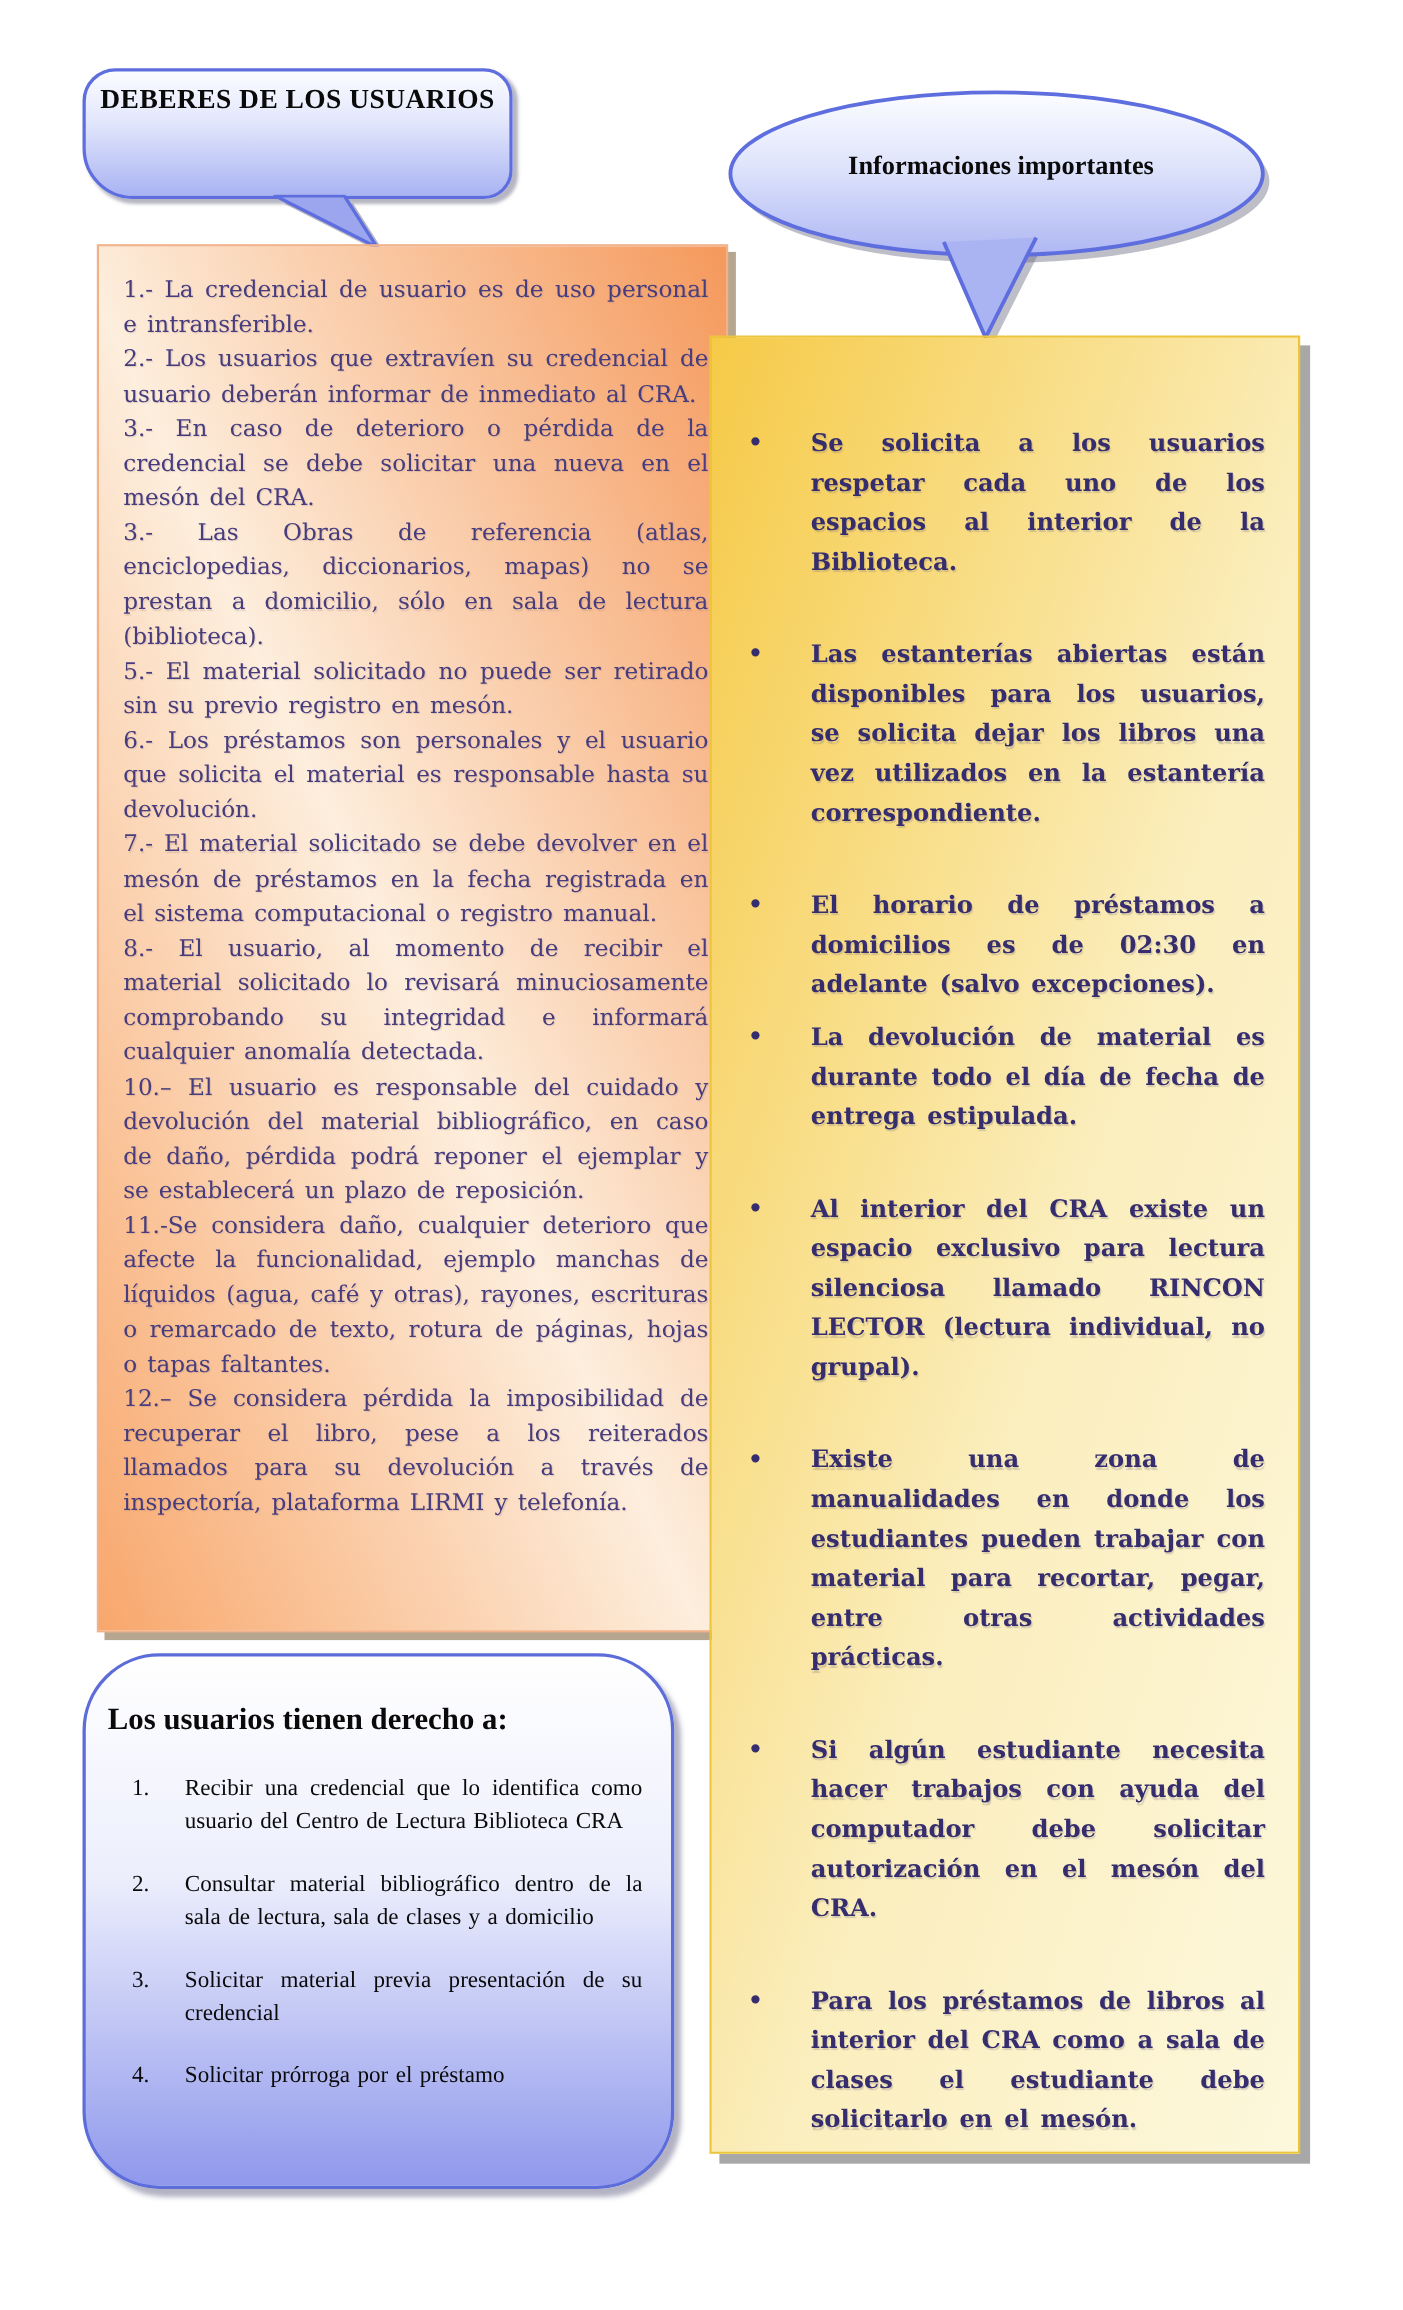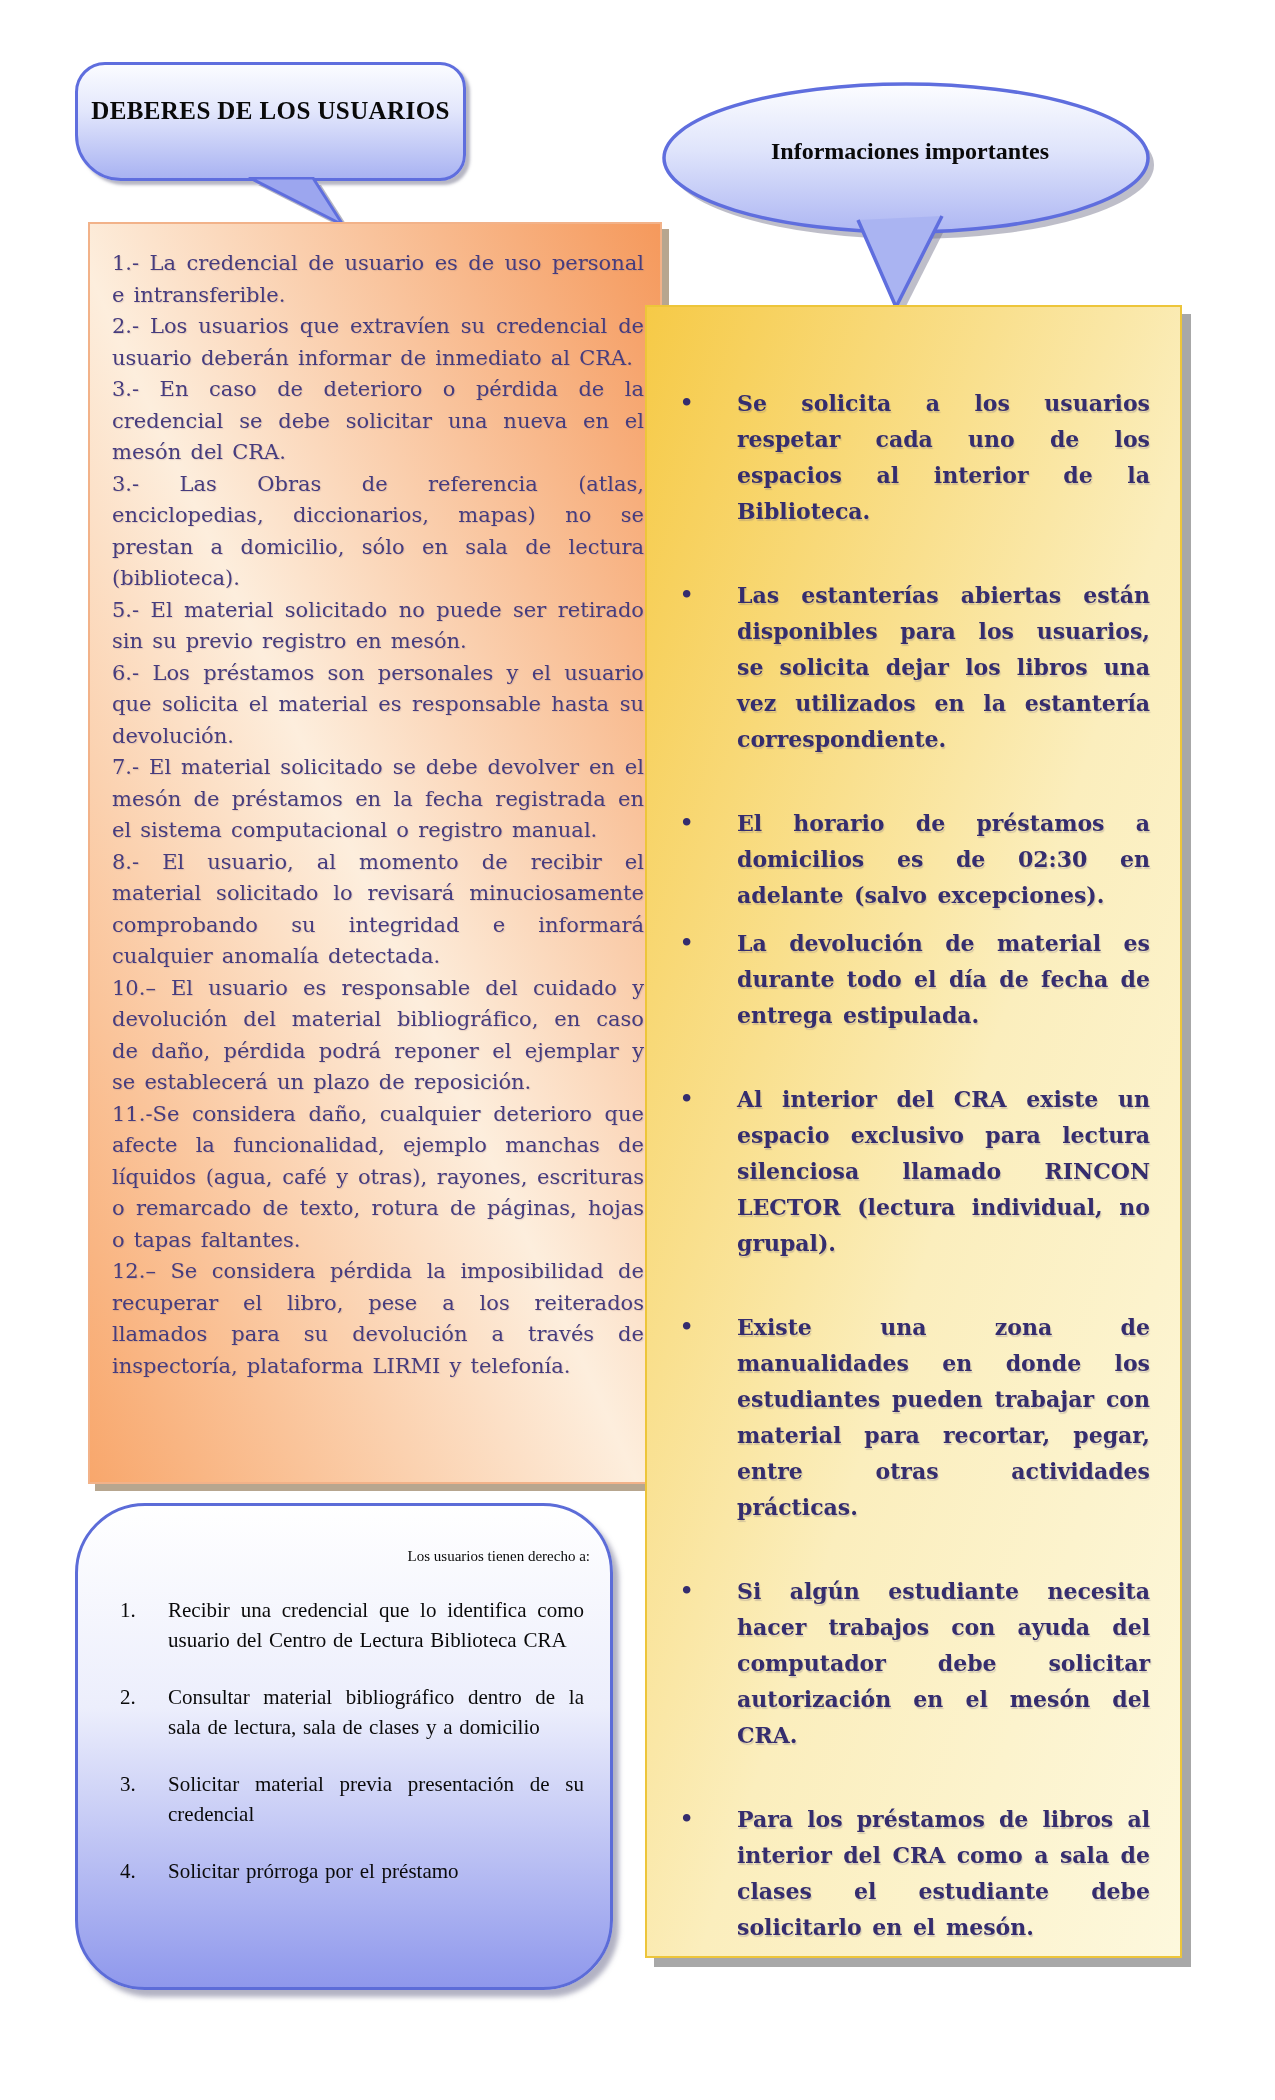--- a/index.html
+++ b/index.html
@@ -13,21 +13,21 @@
   
   .banner{
     position:absolute;left:75px;top:62px;width:391px;height:119px;
     box-sizing:border-box;
     background:linear-gradient(to bottom,#fbfcff 0%,#e3e7fc 40%,#a9b3f2 100%);
     border:3px solid #5f6ede;
     border-radius:30px 26px 26px 46px;
     box-shadow:4px 4px 3px rgba(110,110,135,.5);
   }
   .banner-title{
-    margin:0;padding:32px 8px 0 8px;text-align:center;
+    margin:0;padding:12px 8px 0 8px;text-align:center;
     font-family:"Liberation Serif",serif;
     font-weight:bold;font-size:25px;color:#0a0a0a;letter-spacing:.4px;
   }
   .banner-tail{position:absolute;left:75px;top:177px;}
   
   .bubble-svg{position:absolute;left:640px;top:58px;}
   .bubble-title{
     position:absolute;left:700px;top:138px;width:420px;margin:0;
     text-align:center;font-family:"Liberation Serif",serif;
     font-weight:bold;font-size:24px;color:#0a0a0a;
@@ -48,23 +48,23 @@
   }
   
   .rights-box{
     position:absolute;left:75px;top:1503px;width:538px;height:487px;
     box-sizing:border-box;
     border:3px solid #5c6cd8;border-radius:70px;
     background:linear-gradient(to bottom,#ffffff 0%,#eceefc 42%,#8f98ec 100%);
     box-shadow:6px 7px 5px rgba(115,115,145,.55);
   }
   .rights-heading{
-    margin:42px 20px 0 20px;text-align:right;
+    margin:42px 20px 0 20px;text-align:left;
     font-family:"Liberation Serif",serif;
-    font-weight:normal;font-size:15px;color:#0a0a0a;
+    font-weight:bold;font-size:28px;color:#0a0a0a;
   }
   .rights-list{margin-top:30px;padding:0 26px 0 42px;}
   .right-item{display:flex;margin-top:27px;}
   .right-item:first-child{margin-top:0;}
   .right-num{
     flex:0 0 48px;font-family:"Liberation Serif",serif;
     font-size:21px;line-height:30px;color:#0a0a0a;
   }
   .right-text{
     flex:1;margin:0;text-align:justify;

